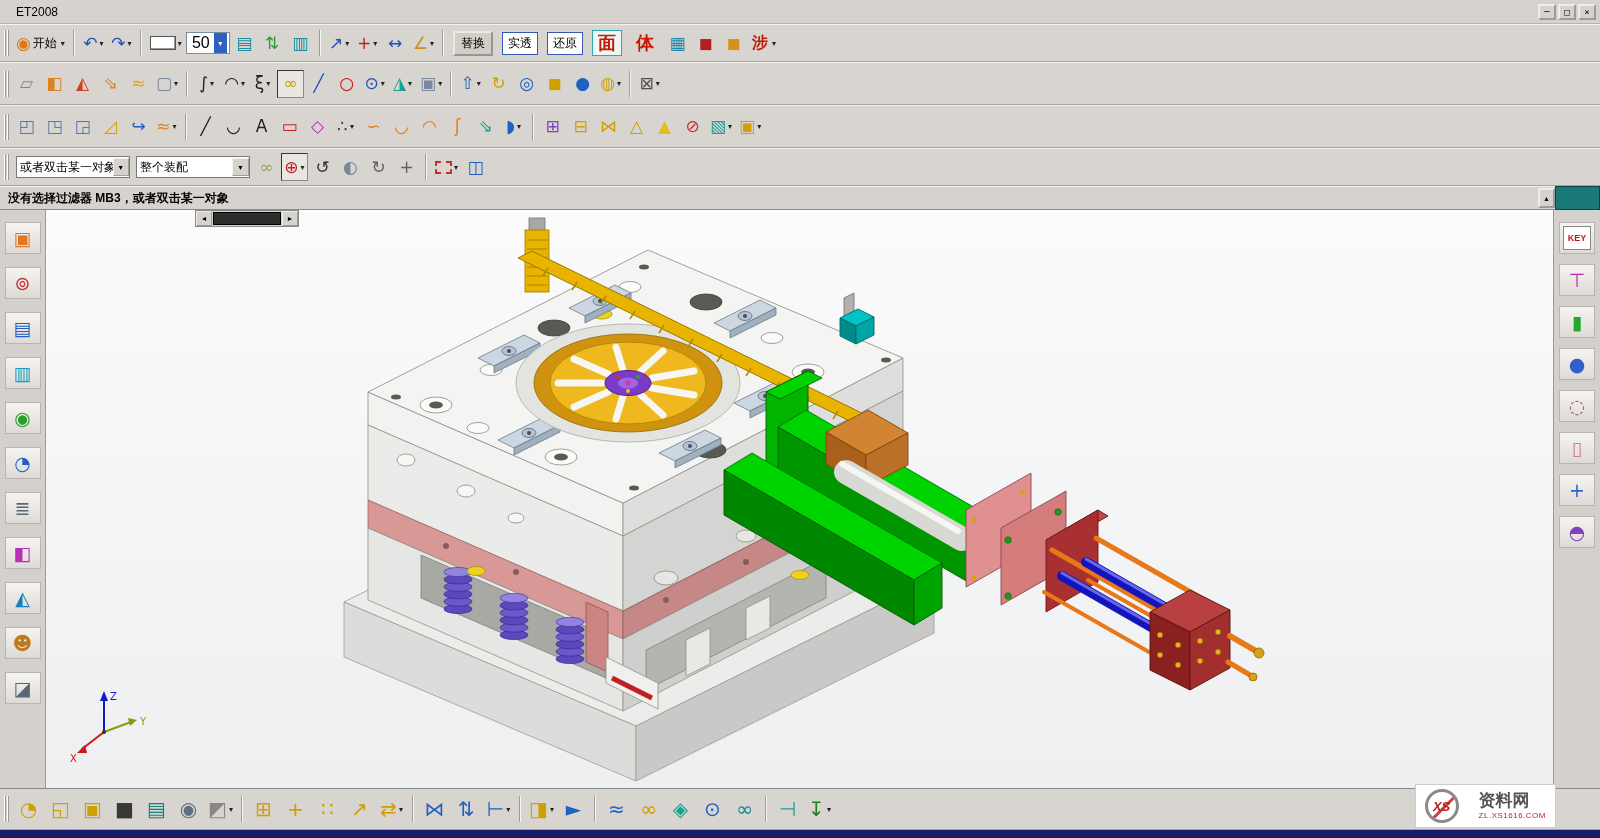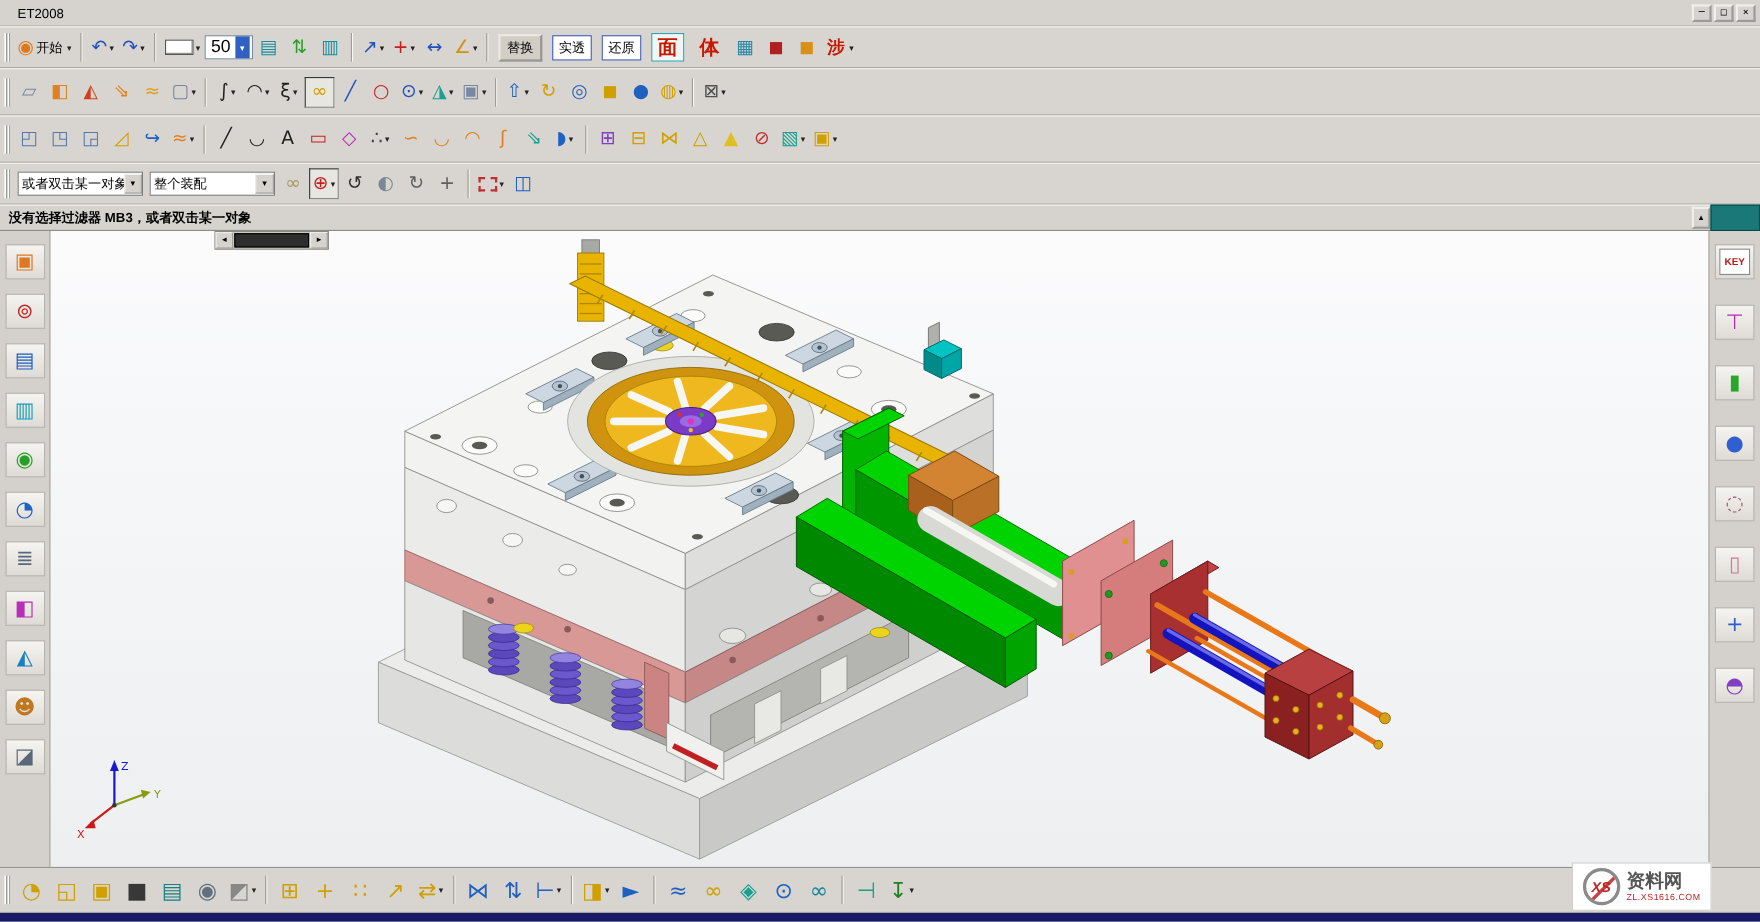--- a/index.html
+++ b/index.html
@@ -41,31 +41,31 @@
   .keyicon{width:28px;height:24px;background:#fff;border:1px solid #888;color:#c01818;font-weight:bold;font-size:9px;display:flex;align-items:center;justify-content:center}
   
   .statusbar{height:24px;display:flex;align-items:center;background:#d6d3ce;border-top:1px solid #f4f2ee;border-bottom:1px solid #8a8a86;padding-left:8px}
   .status-msg{font-weight:bold;white-space:nowrap}
   .status-right{margin-left:auto;display:flex;align-items:center;height:100%}
   .scroll-up-btn{width:17px;height:20px;border:2px outset #f0eeea;background:#d6d3ce;font-size:7px;display:flex;align-items:center;justify-content:center}
   .teal-block{width:45px;height:24px;background:#1a7878;border:1px solid #0a4848}
   
   .main{display:flex;height:578px}
   .sidebar{width:46px;background:#d4d1cc;display:flex;flex-direction:column;align-items:center;padding-top:12px;gap:13px;border-right:1px solid #9a9a96}
-  .sidebar.right{width:47px;border-right:none;border-left:1px solid #9a9a96;gap:23px}
+  .sidebar.right{width:47px;border-right:none;border-left:1px solid #9a9a96;gap:10px}
   .sidebar .tbtn{width:36px;height:32px;min-width:36px;border:1px solid #b8b5b0;background:linear-gradient(#f6f4f0,#dedbd6)}
   .sidebar .glyph{font-size:19px}
   .viewport{flex:1;position:relative;background:linear-gradient(180deg,#fbfbfc,#edeff1);overflow:hidden}
   .viewport svg{position:absolute;inset:0}
   .h-scroll{position:absolute;left:149px;top:0;height:17px;width:104px;display:flex;z-index:5;background:#d6d3ce;border:1px solid #8a8a86}
   .h-btn{width:16px;background:#d6d3ce;border:1px outset #f0eeea;font-size:7px;display:flex;align-items:center;justify-content:center}
   .h-thumb{flex:1;background:#2e2e2e;border:1px solid #000;margin:1px}
   
   .navy-strip{height:8px;background:#1a1a6a}
-  .watermark{position:absolute;right:44px;bottom:10px;z-index:10;background:#fff;border:1px solid #ccc;display:flex;align-items:center;gap:6px;padding:4px 9px}
+  .watermark{position:absolute;right:44px;bottom:10px;z-index:10;background:#fff;border:1px solid #ccc;display:flex;align-items:center;gap:20px;padding:4px 9px}
   .wm-logo{position:relative;width:34px;height:34px;border:3px solid #8a8a8a;border-radius:50%;display:flex;align-items:center;justify-content:center;overflow:hidden;background:#fff}
   .wm-slash{position:absolute;width:3px;height:40px;background:#c02020;transform:rotate(45deg);left:14px;top:-4px;opacity:.85}
   .wm-xs{color:#c02020;font-style:italic;font-weight:bold;font-size:13px;z-index:1}
   .wm-brand{font-weight:bold;font-size:17px;color:#555;line-height:1.1}
   .wm-url{font-size:8px;color:#c02020;letter-spacing:.5px}
 </style>
 </head>
 <body>
 
 <div class="menubar">

